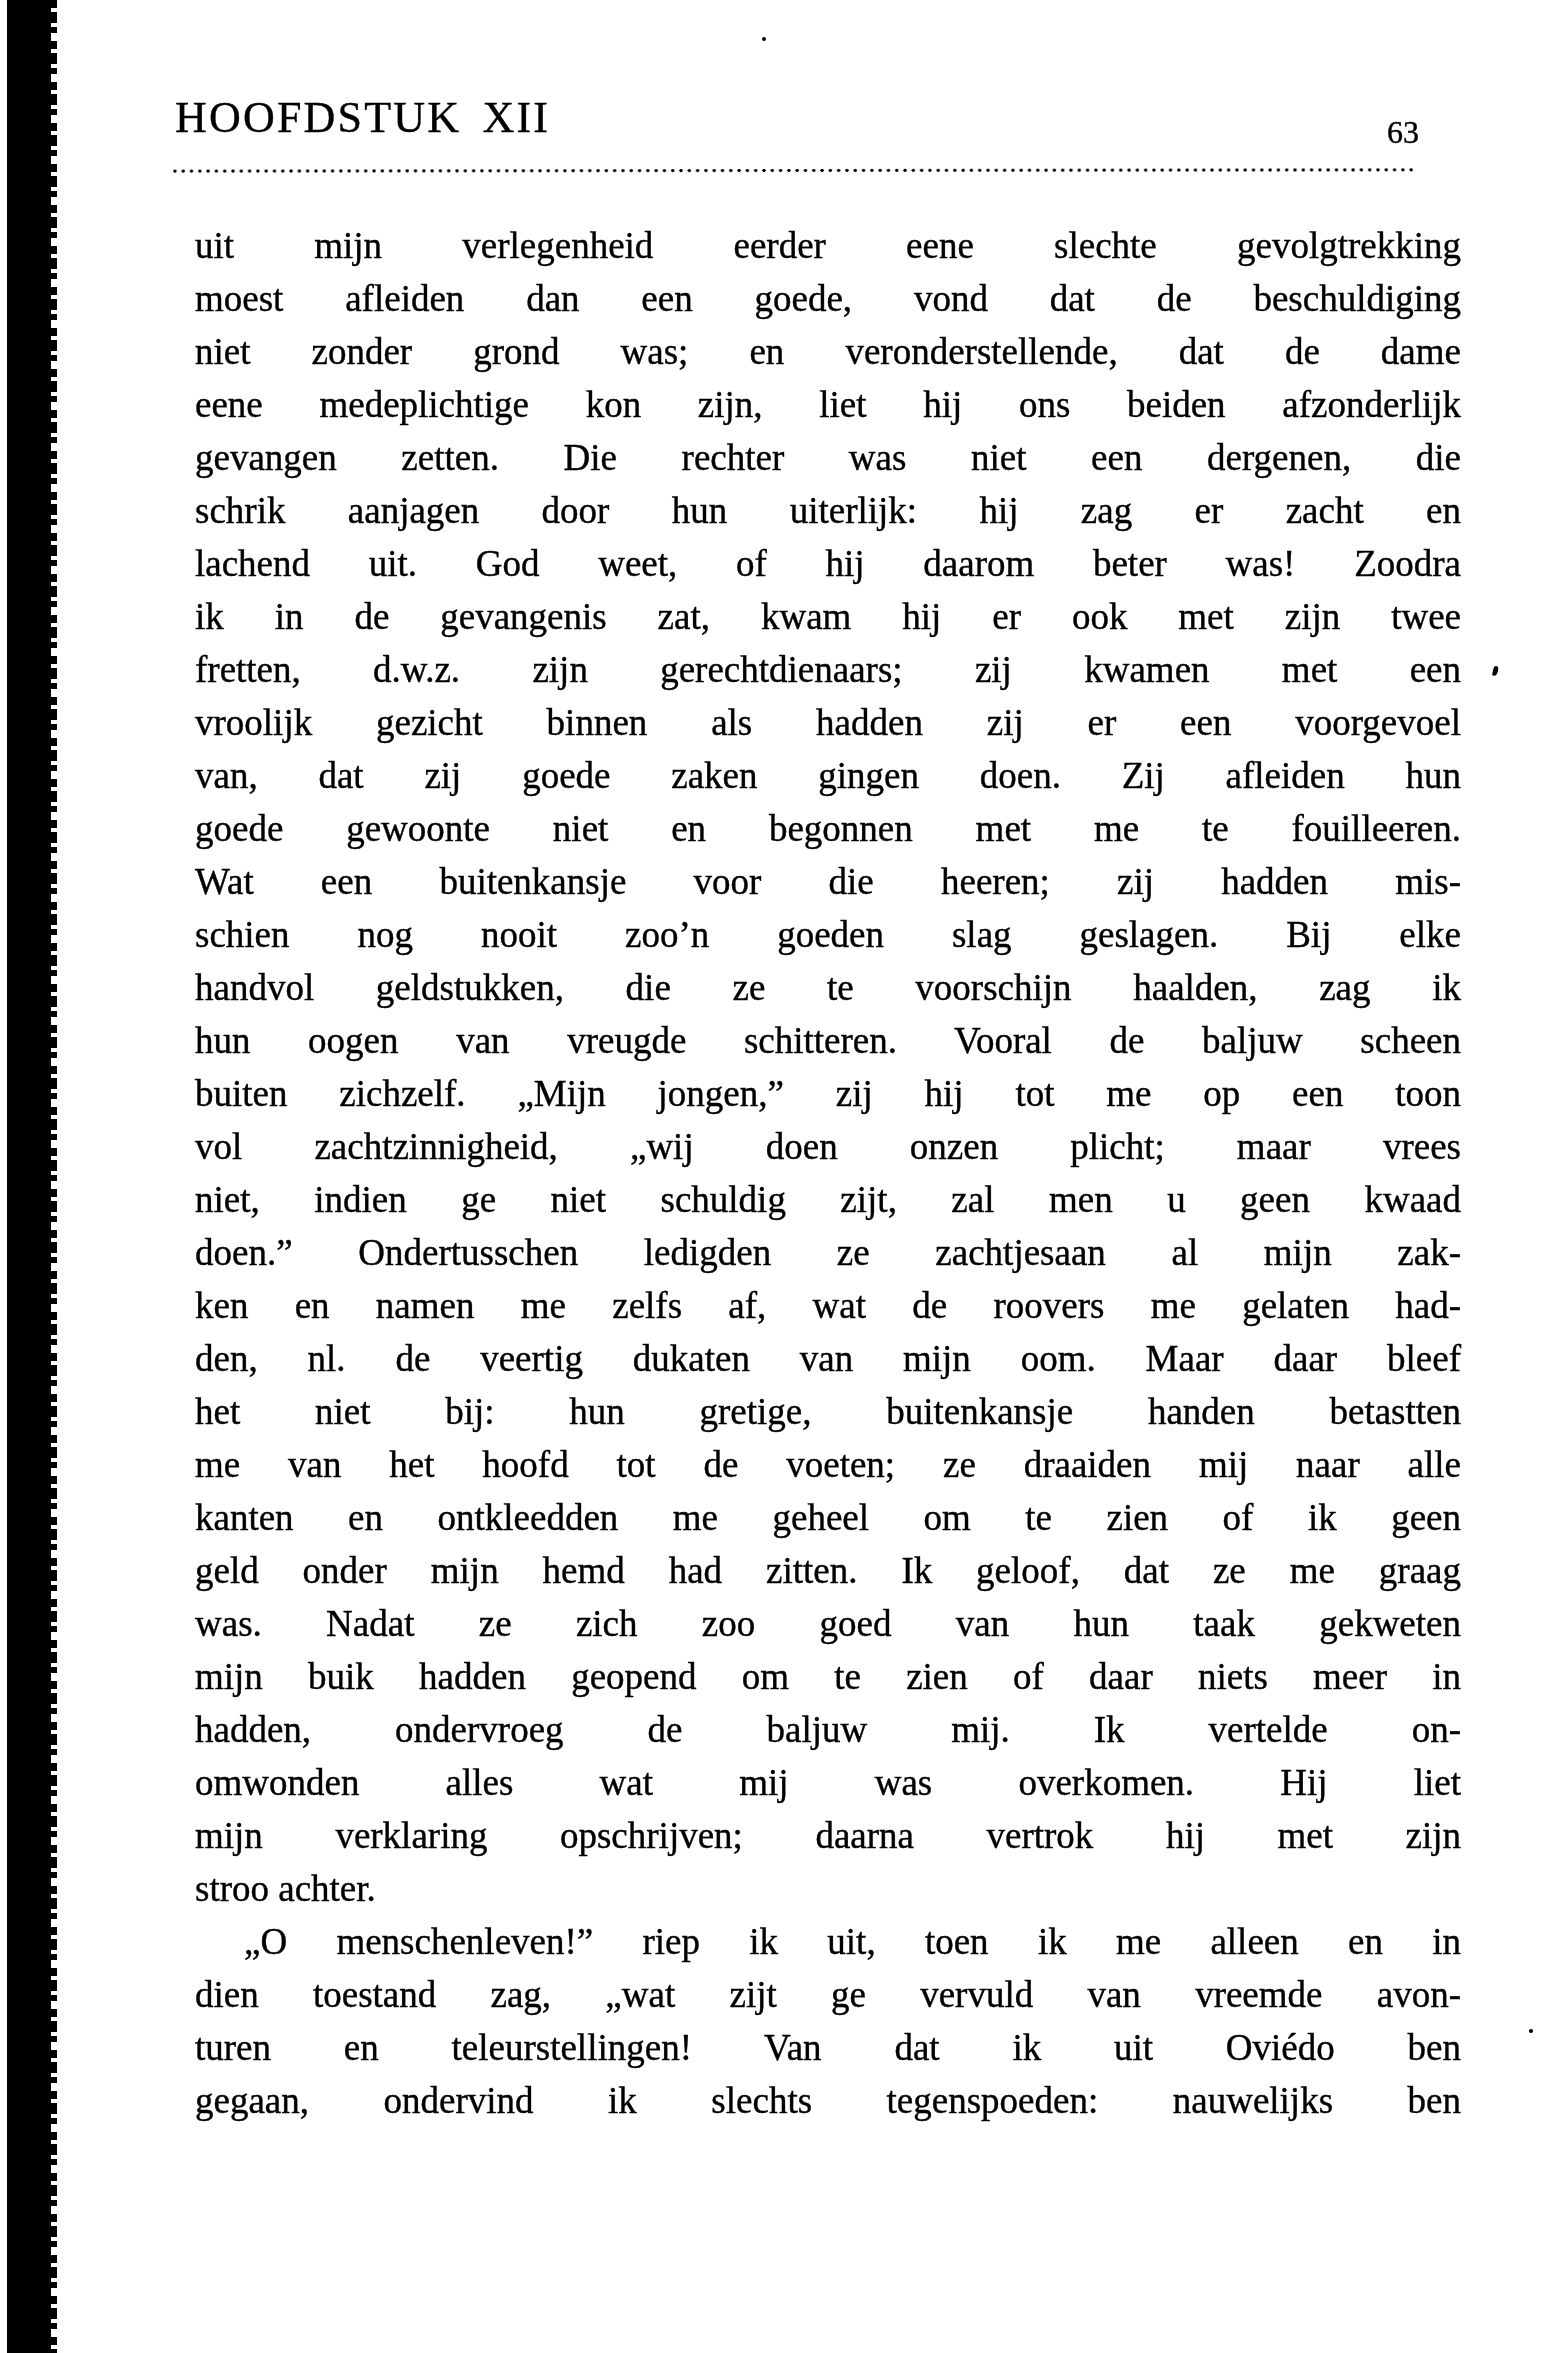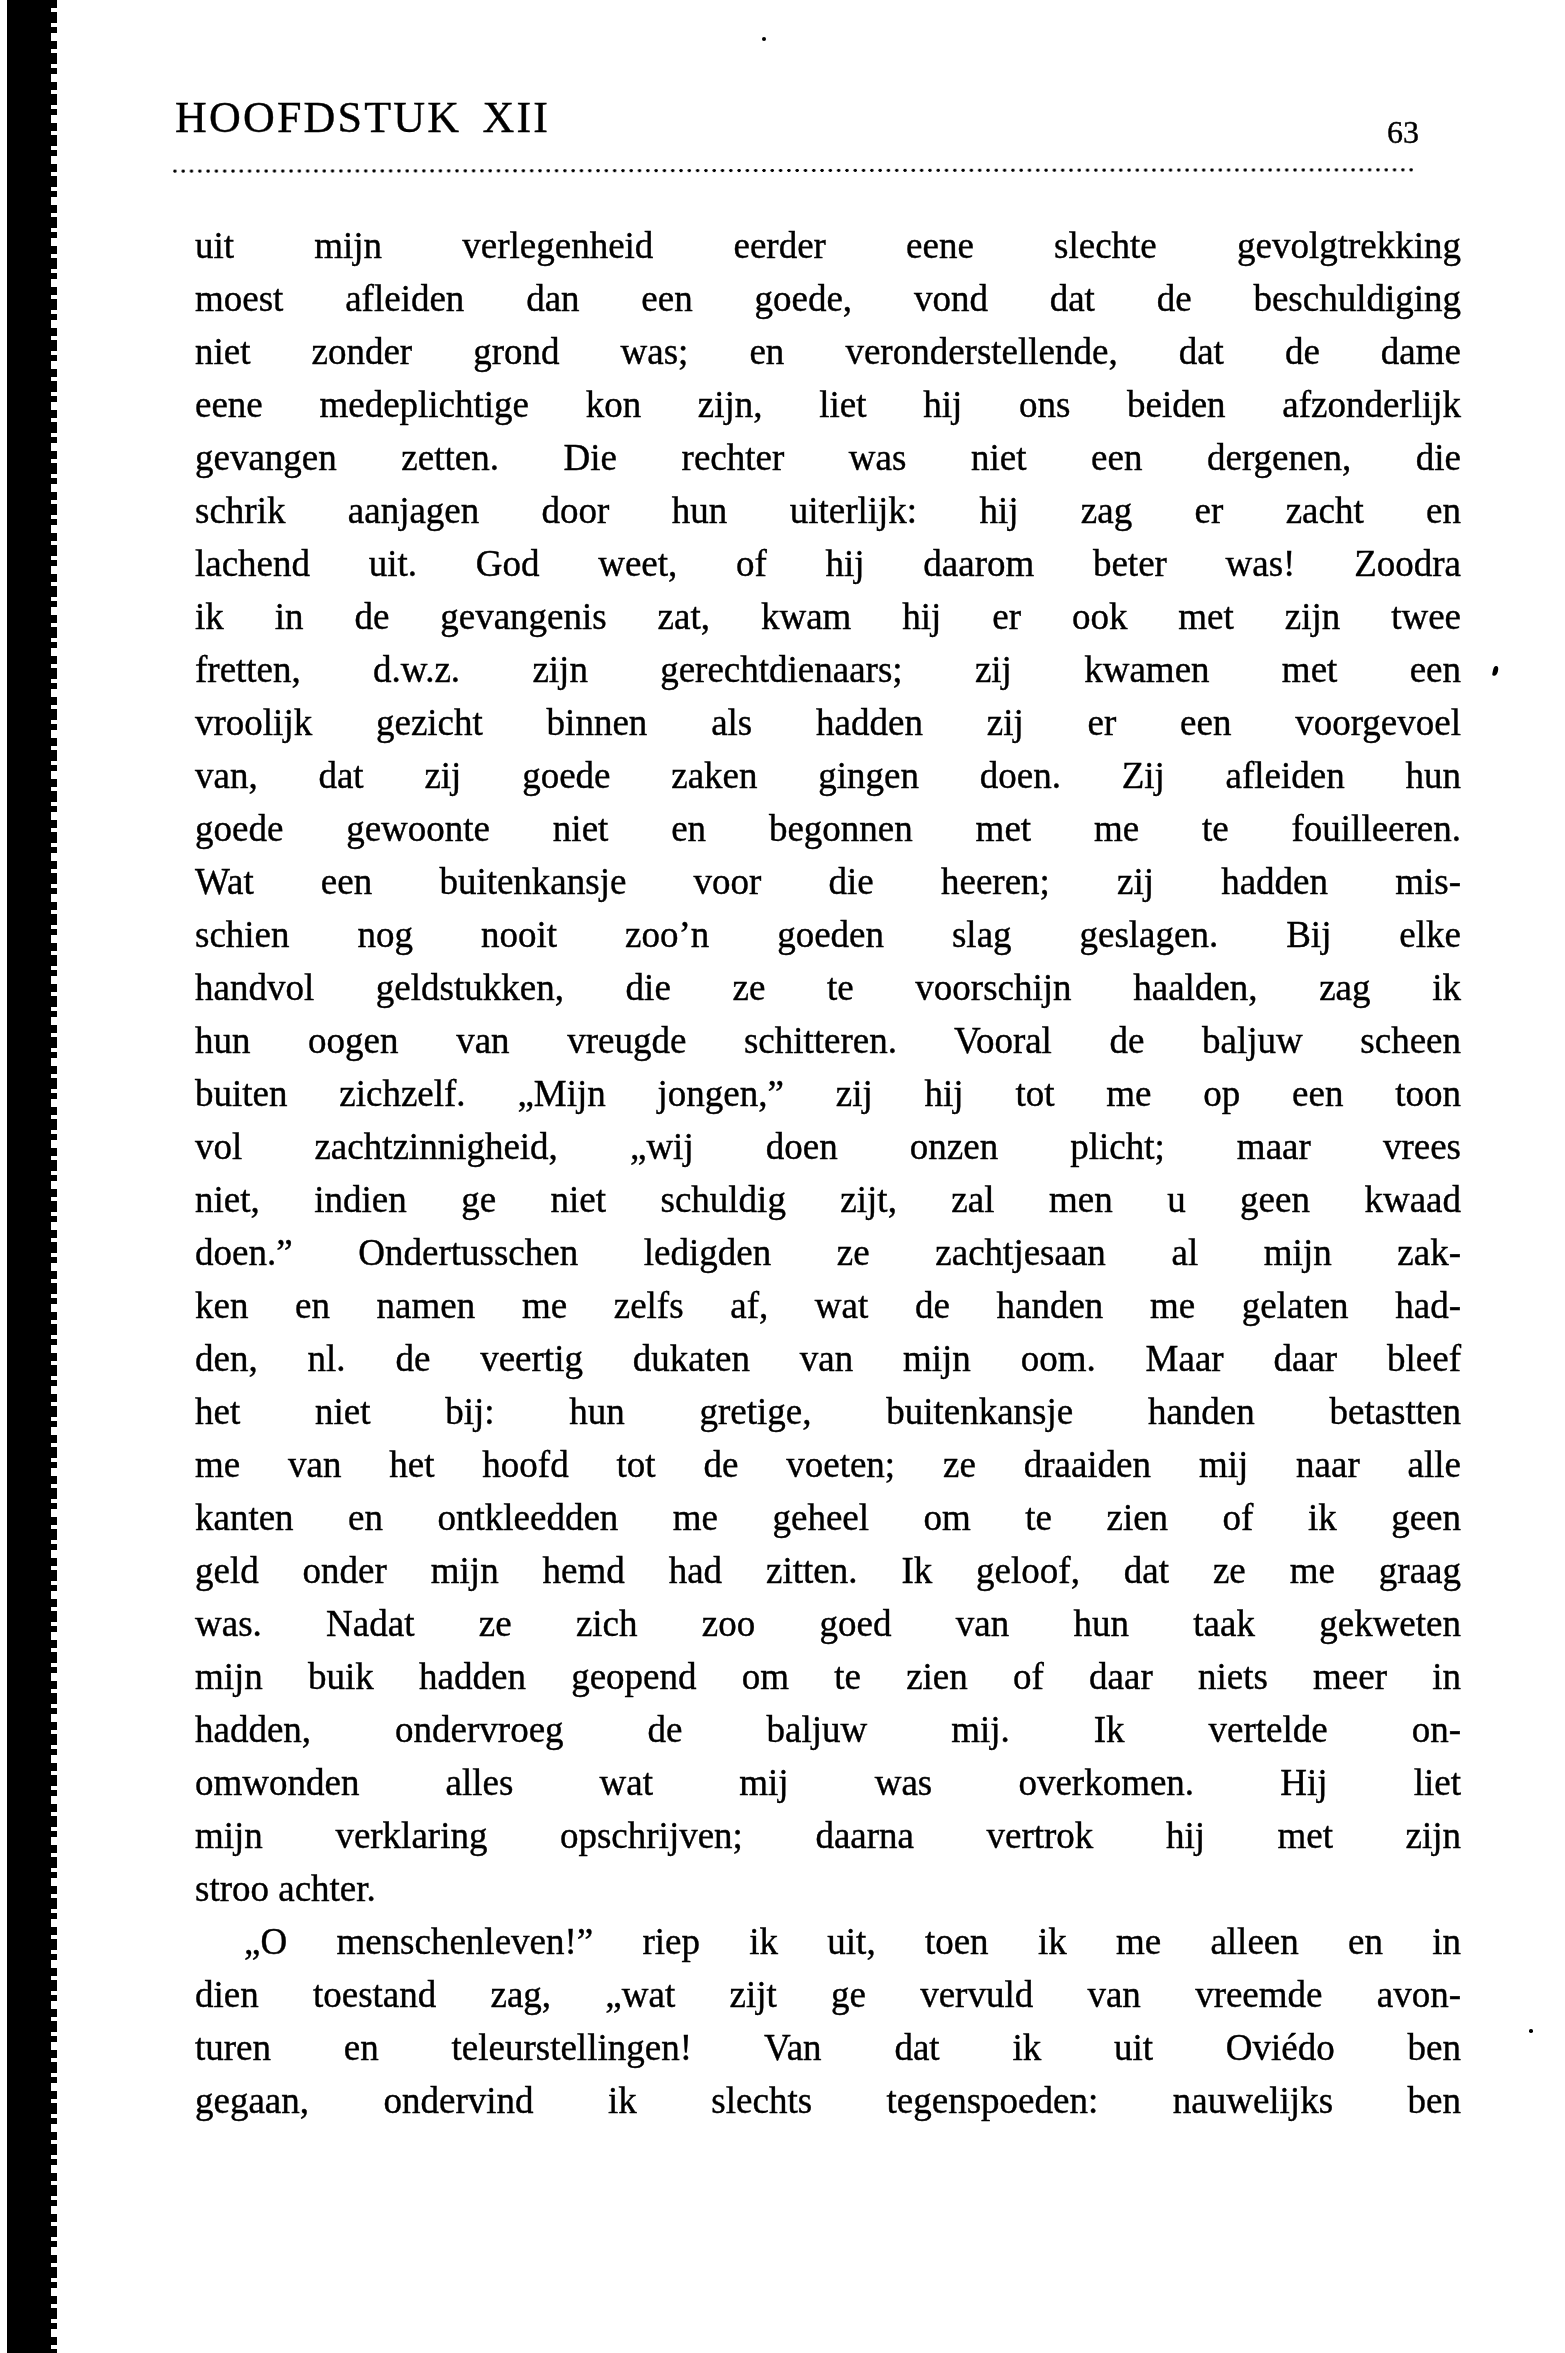--- a/index.html
+++ b/index.html
@@ -110,21 +110,21 @@
       <div class="line">van, dat zij goede zaken gingen doen. Zij afleiden hun</div>
       <div class="line">goede gewoonte niet en begonnen met me te fouilleeren.</div>
       <div class="line">Wat een buitenkansje voor die heeren; zij hadden mis-</div>
       <div class="line">schien nog nooit zoo’n goeden slag geslagen. Bij elke</div>
       <div class="line">handvol geldstukken, die ze te voorschijn haalden, zag ik</div>
       <div class="line">hun oogen van vreugde schitteren. Vooral de baljuw scheen</div>
       <div class="line">buiten zichzelf. „Mijn jongen,” zij hij tot me op een toon</div>
       <div class="line">vol zachtzinnigheid, „wij doen onzen plicht; maar vrees</div>
       <div class="line">niet, indien ge niet schuldig zijt, zal men u geen kwaad</div>
       <div class="line">doen.” Ondertusschen ledigden ze zachtjesaan al mijn zak-</div>
-      <div class="line">ken en namen me zelfs af, wat de handen me gelaten had-</div>
+      <div class="line">ken en namen me zelfs af, wat de roovers me gelaten had-</div>
       <div class="line">den, nl. de veertig dukaten van mijn oom. Maar daar bleef</div>
       <div class="line">het niet bij: hun gretige, buitenkansje handen betastten</div>
       <div class="line">me van het hoofd tot de voeten; ze draaiden mij naar alle</div>
       <div class="line">kanten en ontkleedden me geheel om te zien of ik geen</div>
       <div class="line">geld onder mijn hemd had zitten. Ik geloof, dat ze me graag</div>
       <div class="line">was. Nadat ze zich zoo goed van hun taak gekweten</div>
       <div class="line">mijn buik hadden geopend om te zien of daar niets meer in</div>
       <div class="line">hadden, ondervroeg de baljuw mij. Ik vertelde on-</div>
       <div class="line">omwonden alles wat mij was overkomen. Hij liet</div>
       <div class="line">mijn verklaring opschrijven; daarna vertrok hij met zijn</div>

